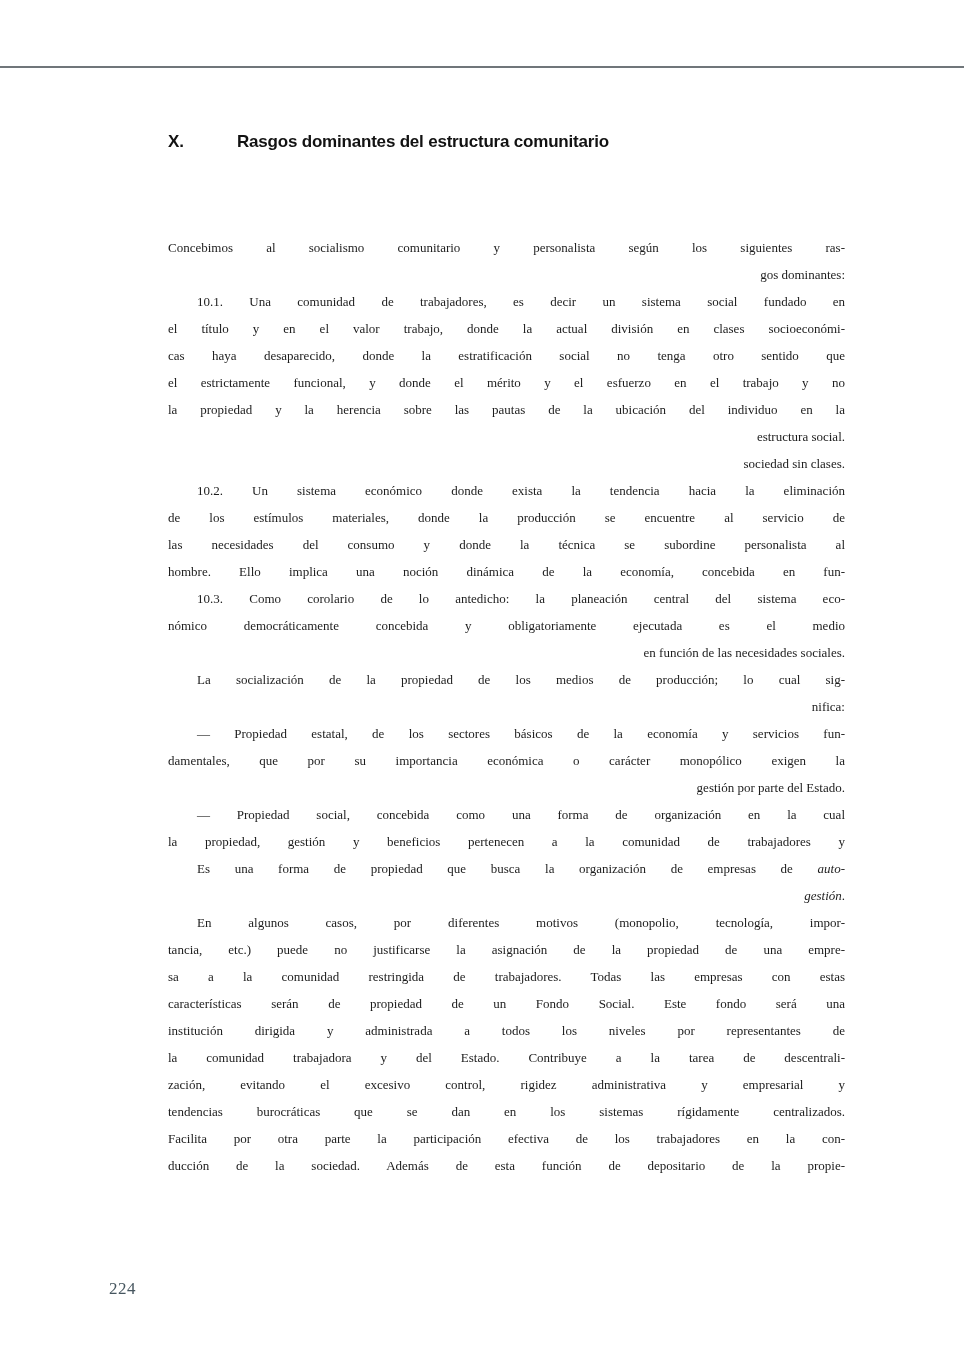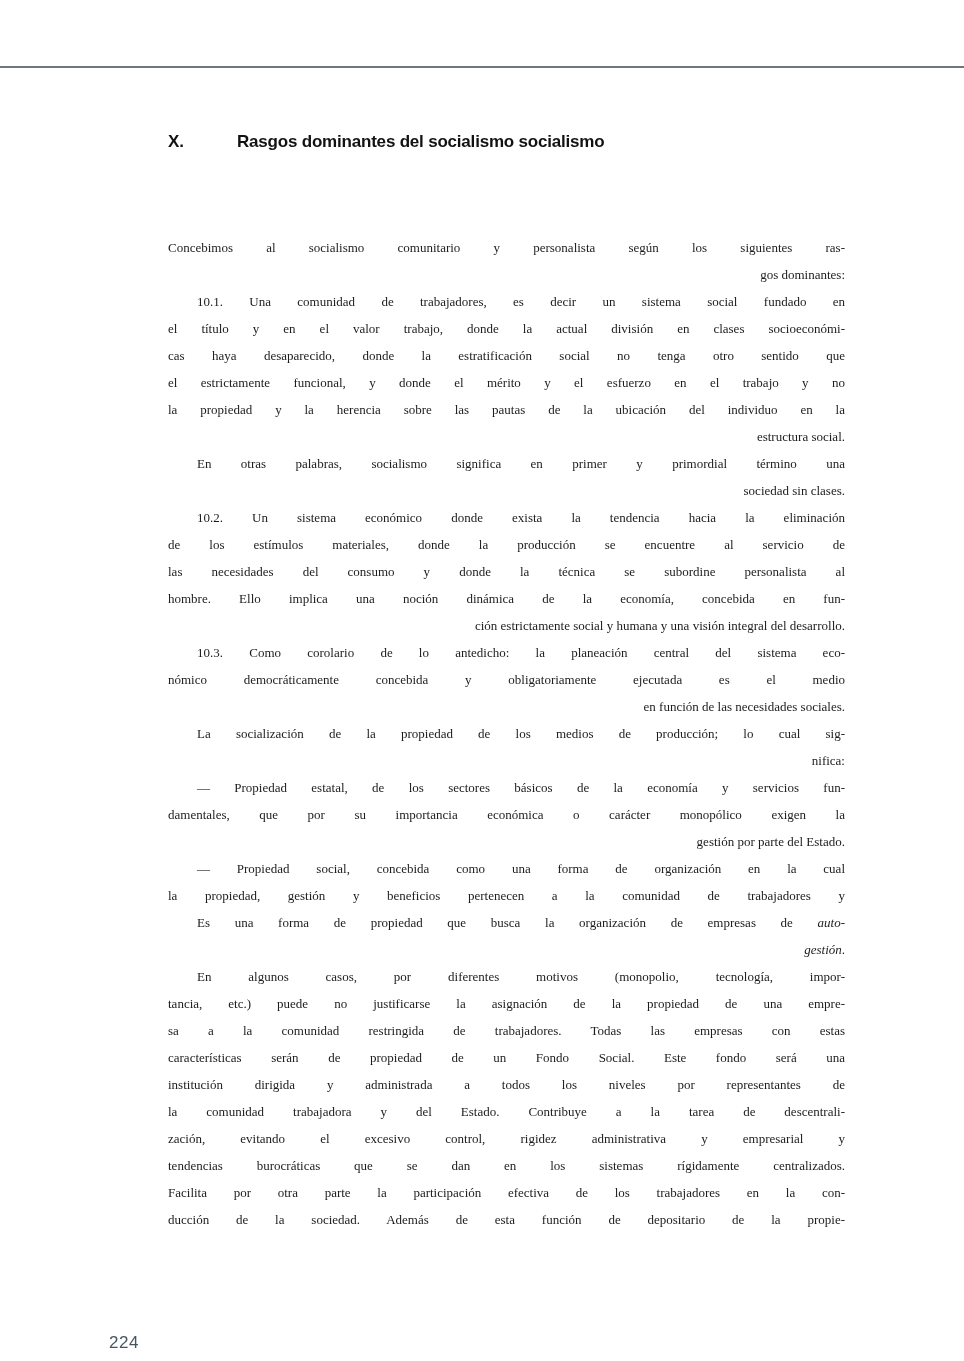--- a/index.html
+++ b/index.html
@@ -44,61 +44,59 @@
     margin-top: 44px;
   }
   .paragraph { margin: 0; }
   .line { text-align: right; }
   .line.j { text-align: justify; text-align-last: justify; }
   .line.indent { text-indent: 29px; }
   .italic { font-style: italic; }
   .page-number {
     position: absolute;
     left: 109px;
-    top: 1333px;
+    top: 1279px;
     font-size: 17px;
     letter-spacing: 0.5px;
     color: #46565f;
-    font-family: Liberation Sans, sans-serif;
+    font-family: Liberation Serif, serif;
   }
 </style>
 </head>
 <body>
 
 <div class="page-root">
   <div class="top-rule"></div>
 
   <h1 class="heading">
     <span class="h-num">X.</span>
-    <span class="h-title">Rasgos dominantes del socialismo socialismo</span>
+    <span class="h-title">Rasgos dominantes del estructura comunitario</span>
   </h1>
 
   <div class="body-text" id="body-text">
       <div class="paragraph">
         <div class="line j">Concebimos al socialismo comunitario y personalista según los siguientes ras-</div>
         <div class="line">gos dominantes:</div>
       </div>
       <div class="paragraph">
         <div class="line j indent">10.1. Una comunidad de trabajadores, es decir un sistema social fundado en</div>
         <div class="line j">el título y en el valor trabajo, donde la actual división en clases socioeconómi-</div>
         <div class="line j">cas haya desaparecido, donde la estratificación social no tenga otro sentido que</div>
         <div class="line j">el estrictamente funcional, y donde el mérito y el esfuerzo en el trabajo y no</div>
         <div class="line j">la propiedad y la herencia sobre las pautas de la ubicación del individuo en la</div>
         <div class="line">estructura social.</div>
       </div>
       <div class="paragraph">
-        <div class="line j indent">En otras palabras, socialismo significa en primer y primordial término una</div>
         <div class="line">sociedad sin clases.</div>
       </div>
       <div class="paragraph">
         <div class="line j indent">10.2. Un sistema económico donde exista la tendencia hacia la eliminación</div>
         <div class="line j">de los estímulos materiales, donde la producción se encuentre al servicio de</div>
         <div class="line j">las necesidades del consumo y donde la técnica se subordine personalista al</div>
         <div class="line j">hombre. Ello implica una noción dinámica de la economía, concebida en fun-</div>
-        <div class="line">ción estrictamente social y humana y una visión integral del desarrollo.</div>
       </div>
       <div class="paragraph">
         <div class="line j indent">10.3. Como corolario de lo antedicho: la planeación central del sistema eco-</div>
         <div class="line j">nómico democráticamente concebida y obligatoriamente ejecutada es el medio</div>
         <div class="line">en función de las necesidades sociales.</div>
       </div>
       <div class="paragraph">
         <div class="line j indent">La socialización de la propiedad de los medios de producción; lo cual sig-</div>
         <div class="line">nifica:</div>
       </div>

